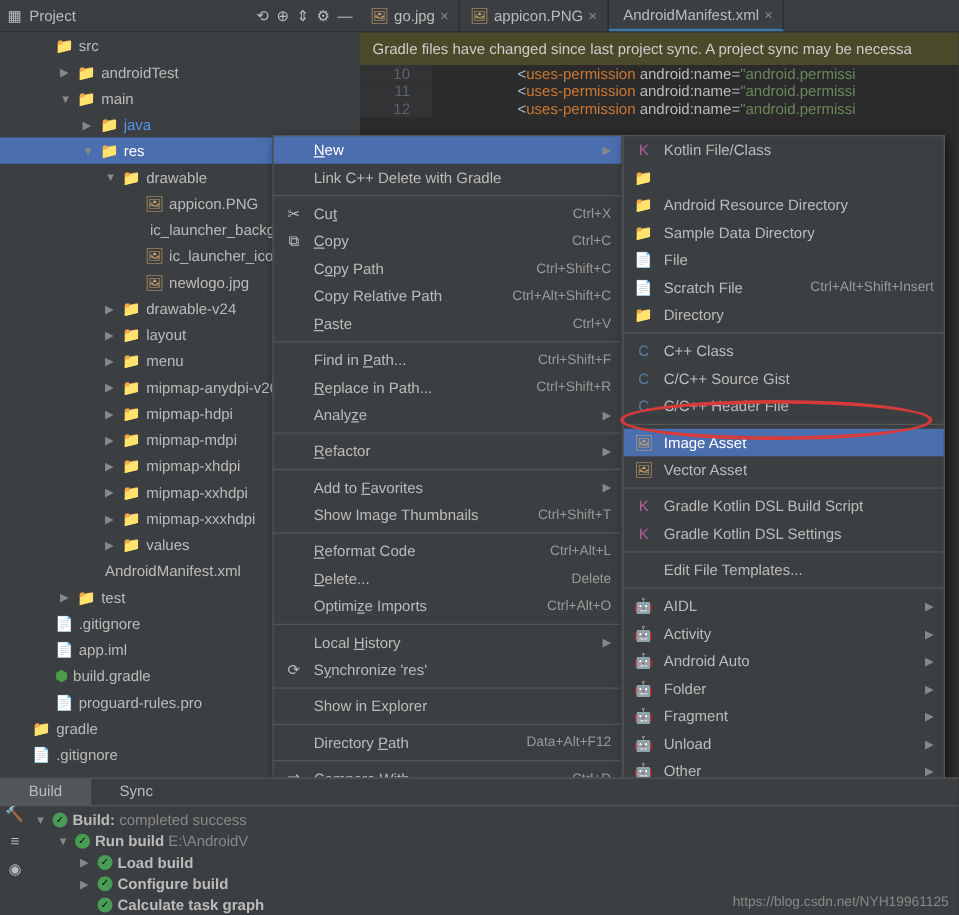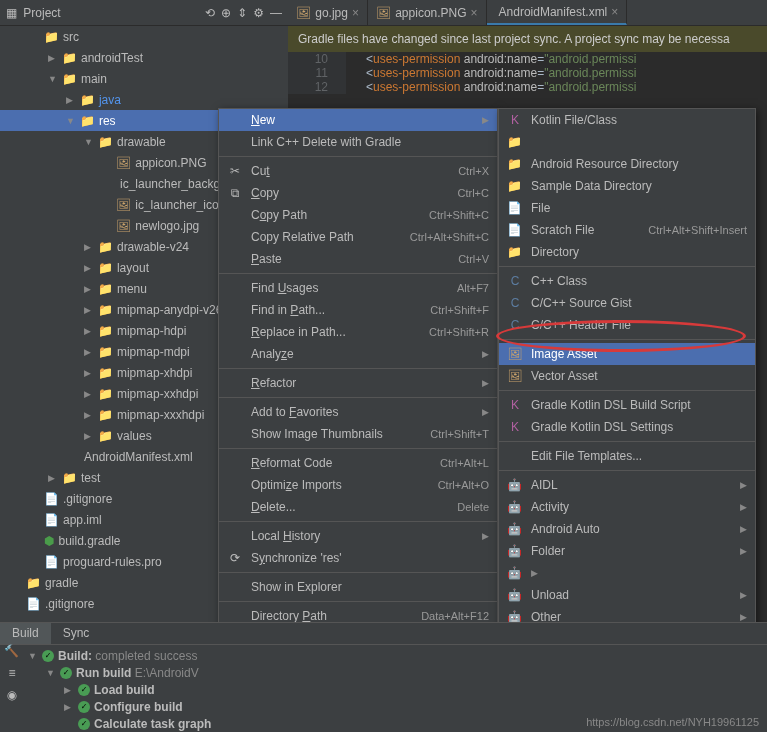--- a/index.html
+++ b/index.html
@@ -13,41 +13,41 @@
 .tab .x { color: #888; }
 .main { display: flex; height: 610px; }
 .tree { width: 288px; background: #3c3f41; overflow: hidden; }
 .row { display: flex; align-items: center; height: 21px; gap: 4px; white-space: nowrap; }
 .row.sel { background: #4b6eaf; color: #fff; }
 .ind { display: inline-block; }
 .arr { width: 10px; color: #888; font-size: 9px; }
 .editor { flex: 1; background: #2b2b2b; font-family: Consolas, monospace; font-size: 13px; }
 .banner { background: #4a4a2b; color: #ccc; padding: 6px 10px; }
 .gutter { display: inline-block; width: 58px; text-align: right; padding-right: 18px; color: #606366; background: #313335; }
-.code { display: flex; }
+.code { display: flex; gap: 48px; }
 .codeline { padding-left: 20px; text-align: center; }
 .tg { color: #cc7832; }
 .an { color: #bababa; }
 .av { color: #6a8759; }
 .lt { color: #a9b7c6; }
 .ctx { position: absolute; background: #3c3f41; border: 1px solid #555; box-shadow: 2px 2px 8px rgba(0,0,0,0.5); }
 .ctx1 { left: 218px; top: 108px; width: 280px; }
 .ctx2 { left: 498px; top: 108px; width: 258px; }
 .mi { display: flex; align-items: center; height: 22px; padding: 0 8px; gap: 8px; position: relative; }
 .mi.hl { background: #4b6eaf; color: #fff; }
 .mi .ic { width: 16px; text-align: center; }
 .mi .txt { flex: 1; }
 .mi .sc { color: #999; font-size: 11px; }
 .mi .sub { color: #888; font-size: 9px; }
 .sep { height: 1px; background: #555; margin: 3px 0; }
 .ring { position: absolute; border: 3px solid #d73a3a; border-radius: 50%; pointer-events: none; }
 .ring1 { left: 496px; top: 320px; width: 250px; height: 32px; border-radius: 50%/50%; }
 .bottom { position: absolute; bottom: 0; left: 0; right: 0; height: 110px; background: #3c3f41; border-top: 1px solid #555; }
 .btabs { display: flex; height: 22px; border-bottom: 1px solid #555; }
-.btab { padding: 3px 12px; }
+.btab { padding: 3px 23px; }
 .btab.active { background: #515658; }
 .btree { padding: 2px 0 0 24px; }
 .brow { display: flex; align-items: center; height: 17px; gap: 4px; }
 .dot { width: 12px; height: 12px; border-radius: 50%; display: inline-flex; align-items: center; justify-content: center; font-size: 8px; color: #000; }
 .dot.g { background: #499c54; }
 .sidebar-l { position: absolute; left: 0; top: 640px; width: 24px; }
 .sbi { height: 22px; display: flex; align-items: center; justify-content: center; }
 .watermark { position: absolute; bottom: 4px; right: 8px; color: #888; font-size: 11px; }
 .ic-folder { color: #87939a; }
 .ic-file { color: #87939a; }
@@ -313,25 +313,20 @@
       <span class="sc">Ctrl+Alt+Shift+C</span>
     </div>
     <div class="mi">
       <span class="ic ic-📋"></span>
       <span class="txt"><span class="u">P</span>aste</span>
       <span class="sc">Ctrl+V</span>
     </div>
     <div class="sep"></div>
     <div class="mi">
       <span class="ic"></span>
-      <span class="txt">Find <span class="u">U</span>sages</span>
-      <span class="sc">Alt+F7</span>
-    </div>
-    <div class="mi">
-      <span class="ic"></span>
       <span class="txt">Find in <span class="u">P</span>ath...</span>
       <span class="sc">Ctrl+Shift+F</span>
     </div>
     <div class="mi">
       <span class="ic"></span>
       <span class="txt"><span class="u">R</span>eplace in Path...</span>
       <span class="sc">Ctrl+Shift+R</span>
     </div>
     <div class="mi">
       <span class="ic"></span>
@@ -356,27 +351,27 @@
       <span class="sc">Ctrl+Shift+T</span>
     </div>
     <div class="sep"></div>
     <div class="mi">
       <span class="ic"></span>
       <span class="txt"><span class="u">R</span>eformat Code</span>
       <span class="sc">Ctrl+Alt+L</span>
     </div>
     <div class="mi">
       <span class="ic"></span>
+      <span class="txt"><span class="u">D</span>elete...</span>
+      <span class="sc">Delete</span>
+    </div>
+    <div class="mi">
+      <span class="ic"></span>
       <span class="txt">Optimi<span class="u">z</span>e Imports</span>
       <span class="sc">Ctrl+Alt+O</span>
-    </div>
-    <div class="mi">
-      <span class="ic"></span>
-      <span class="txt"><span class="u">D</span>elete...</span>
-      <span class="sc">Delete</span>
     </div>
     <div class="sep"></div>
     <div class="mi">
       <span class="ic"></span>
       <span class="txt">Local <span class="u">H</span>istory</span>
       <span class="sub">▶</span>
     </div>
     <div class="mi">
       <span class="ic">⟳</span>
       <span class="txt">S<span class="u">y</span>nchronize 'res'</span>
@@ -494,20 +489,21 @@
       <span class="txt">Android Auto</span>
       <span class="sub">▶</span>
     </div>
     <div class="mi">
       <span class="ic ic-droid">🤖</span>
       <span class="txt">Folder</span>
       <span class="sub">▶</span>
     </div>
     <div class="mi">
       <span class="ic ic-droid">🤖</span>
+      <span class="txt">Fragment</span>
       <span class="sub">▶</span>
     </div>
     <div class="mi">
       <span class="ic ic-droid">🤖</span>
       <span class="txt">Unload</span>
       <span class="sub">▶</span>
     </div>
     <div class="mi">
       <span class="ic ic-droid">🤖</span>
       <span class="txt">Other</span>

